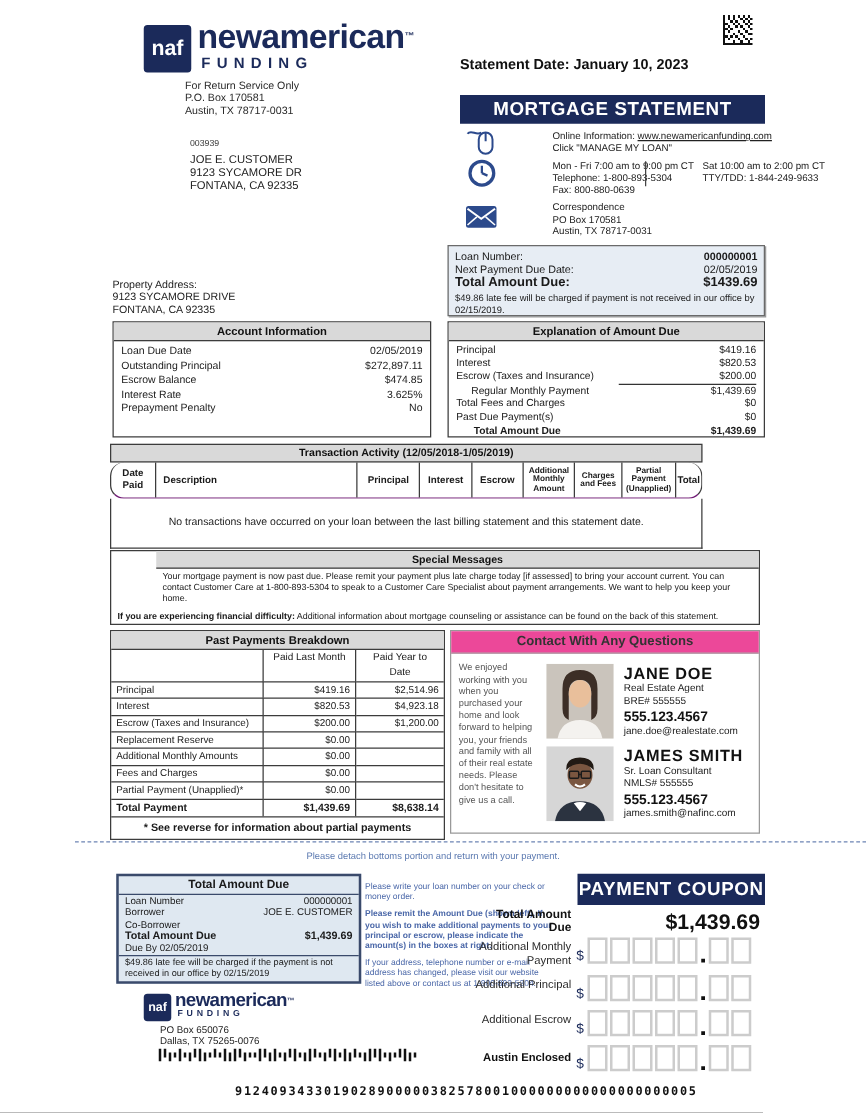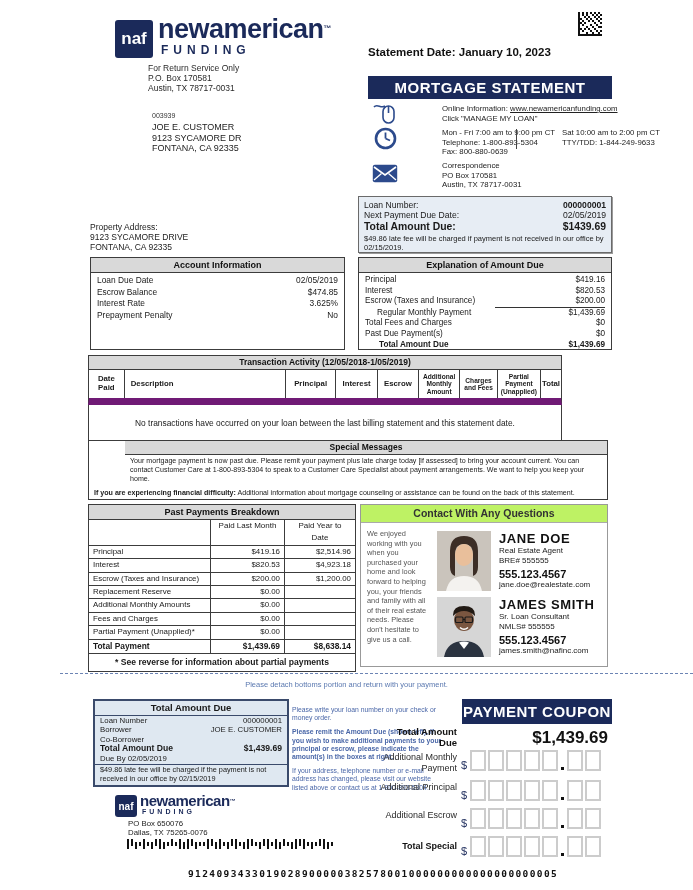--- a/index.html
+++ b/index.html
@@ -17,21 +17,21 @@
   .funding{color:#1b2a5a;font-weight:bold;letter-spacing:5px;}
   .small-addr{font-size:8.5px;line-height:10px;color:#2a2a2a;}
   .banner{background:#1b2a5a;color:#fff;font-weight:bold;text-align:center;letter-spacing:0.5px;}
   .hdr-info{font-size:7.8px;line-height:9.6px;color:#222;margin-left:40px;}
   .uline{text-decoration:underline;}
   
   .lsbox{background:#e7edf4;border:1px solid #6a6a6a;box-shadow:1px 1px 0 #9a9a9a;box-sizing:border-box;font-size:8.6px;line-height:10.4px;padding:3px 5px;}
   
   .rowtxt{font-size:8.4px;line-height:11.6px;}
   .expl-row{font-size:8.2px;line-height:10.6px;}
-  .txn-head{display:flex;border-bottom:7px solid #701a75;}
+  .txn-head{display:flex;border-bottom:1px solid #701a75;border-radius:11px;}
   .txn-cell{border-right:1px solid #3c3c3c;box-sizing:border-box;display:flex;align-items:center;justify-content:center;
             text-align:center;font-weight:bold;font-size:7.8px;line-height:8.6px;padding:1px;}
   .txn-cell.tiny{font-size:6.6px;line-height:7.2px;}
   .txn-cell:last-child{border-right:none;}
   .pp-grid{display:grid;grid-template-columns:122px 74px 70px;}
   .pp-cell{border-top:1px solid #3c3c3c;border-right:1px solid #3c3c3c;box-sizing:border-box;font-size:7.9px;line-height:12.4px;padding:0 4px;}
   .pp-cell.lastcol{border-right:none;}
   .pp-num{text-align:right;}
   
   .blurb{font-size:7.4px;line-height:9.6px;color:#555;}
@@ -211,20 +211,24 @@
   </div>
 
   <div class="abs box" style="left:90px;top:257px;width:255px;height:93px;">
     <div class="sechead" style="height:14px;font-size:9px;line-height:14px;">Account Information</div>
     <div style="padding-top:2px;">
       <div class="kv rowtxt">
           <span>Loan Due Date</span>
           <span>02/05/2019</span>
         </div>
       <div class="kv rowtxt">
+          <span>Outstanding Principal</span>
+          <span>$272,897.11</span>
+        </div>
+      <div class="kv rowtxt">
           <span>Escrow Balance</span>
           <span>$474.85</span>
         </div>
       <div class="kv rowtxt">
           <span>Interest Rate</span>
           <span>3.625%</span>
         </div>
       <div class="kv rowtxt">
           <span>Prepayment Penalty</span>
           <span>No</span>
@@ -326,21 +330,21 @@
       <div class="pp-cell pp-num lastcol"></div>
 
       <div class="pp-cell b" style="font-size:8.4px;line-height:13.5px;">Total Payment</div>
       <div class="pp-cell pp-num b" style="font-size:8.4px;line-height:13.5px;">$1,439.69</div>
       <div class="pp-cell pp-num b lastcol" style="font-size:8.4px;line-height:13.5px;">$8,638.14</div>
     </div>
     <div class="b" style="border-top:1px solid #3c3c3c;text-align:center;font-size:8.6px;line-height:17px;height:17px;">*  See reverse for information about partial payments</div>
   </div>
 
   <div class="abs" style="left:360px;top:504px;width:248px;height:163px;border:1px solid #999;box-sizing:border-box;background:#fff;">
-    <div style="background:#bef264;border-bottom:1px solid #aaa;height:17px;font-weight:bold;font-size:10.5px;line-height:17px;text-align:center;color:#333;">Contact With Any Questions</div>
+    <div style="background:#ec4899;border-bottom:1px solid #aaa;height:17px;font-weight:bold;font-size:10.5px;line-height:17px;text-align:center;color:#333;">Contact With Any Questions</div>
     <div class="abs blurb" style="left:6px;top:24px;width:64px;">We enjoyed working with you when you purchased your home and look forward to helping you, your friends and family with all of their real estate needs. Please don't hesitate to give us a call.</div>
 
     <svg class="abs" style="left:76px;top:26px;" width="54" height="60" viewBox="0 0 54 60">
       <rect width="54" height="60" fill="#cac4bc"></rect>
       <path d="M13 20 Q13 5 27 5 Q41 5 41 20 L41 36 Q41 43 36 45 L36 24 Q36 13 27 13 Q18 13 18 24 L18 45 Q13 43 13 36 Z" fill="#3c2e26"></path>
       <ellipse cx="27" cy="24" rx="9" ry="11" fill="#e9bf9b"></ellipse>
       <path d="M9 60 Q12 45 27 45 Q42 45 45 60 Z" fill="#f4f2ef"></path>
     </svg>
     <div class="abs" style="left:138px;top:26px;">
       <div class="agent-name">JANE DOE</div>
@@ -445,21 +449,21 @@
         <div class="cell"></div>
         <div class="cell"></div>
         <div class="cell"></div>
         <div class="cell"></div>
         <div class="dec"></div>
         <div class="cell"></div>
         <div class="cell"></div>
       </div>
   </div>
 
-  <div class="abs cp-label b" style="left:377px;top:841px;width:80px;color:#111;">Total Special</div>
+  <div class="abs cp-label b" style="left:377px;top:841px;width:80px;color:#111;">Austin Enclosed</div>
   <div class="abs cellrow" style="left:461px;top:836px;">
     <span class="nv" style="font-size:11px;margin-right:3px;">$</span>
     <div class="cellrow">
         <div class="cell"></div>
         <div class="cell"></div>
         <div class="cell"></div>
         <div class="cell"></div>
         <div class="cell"></div>
         <div class="dec"></div>
         <div class="cell"></div>

